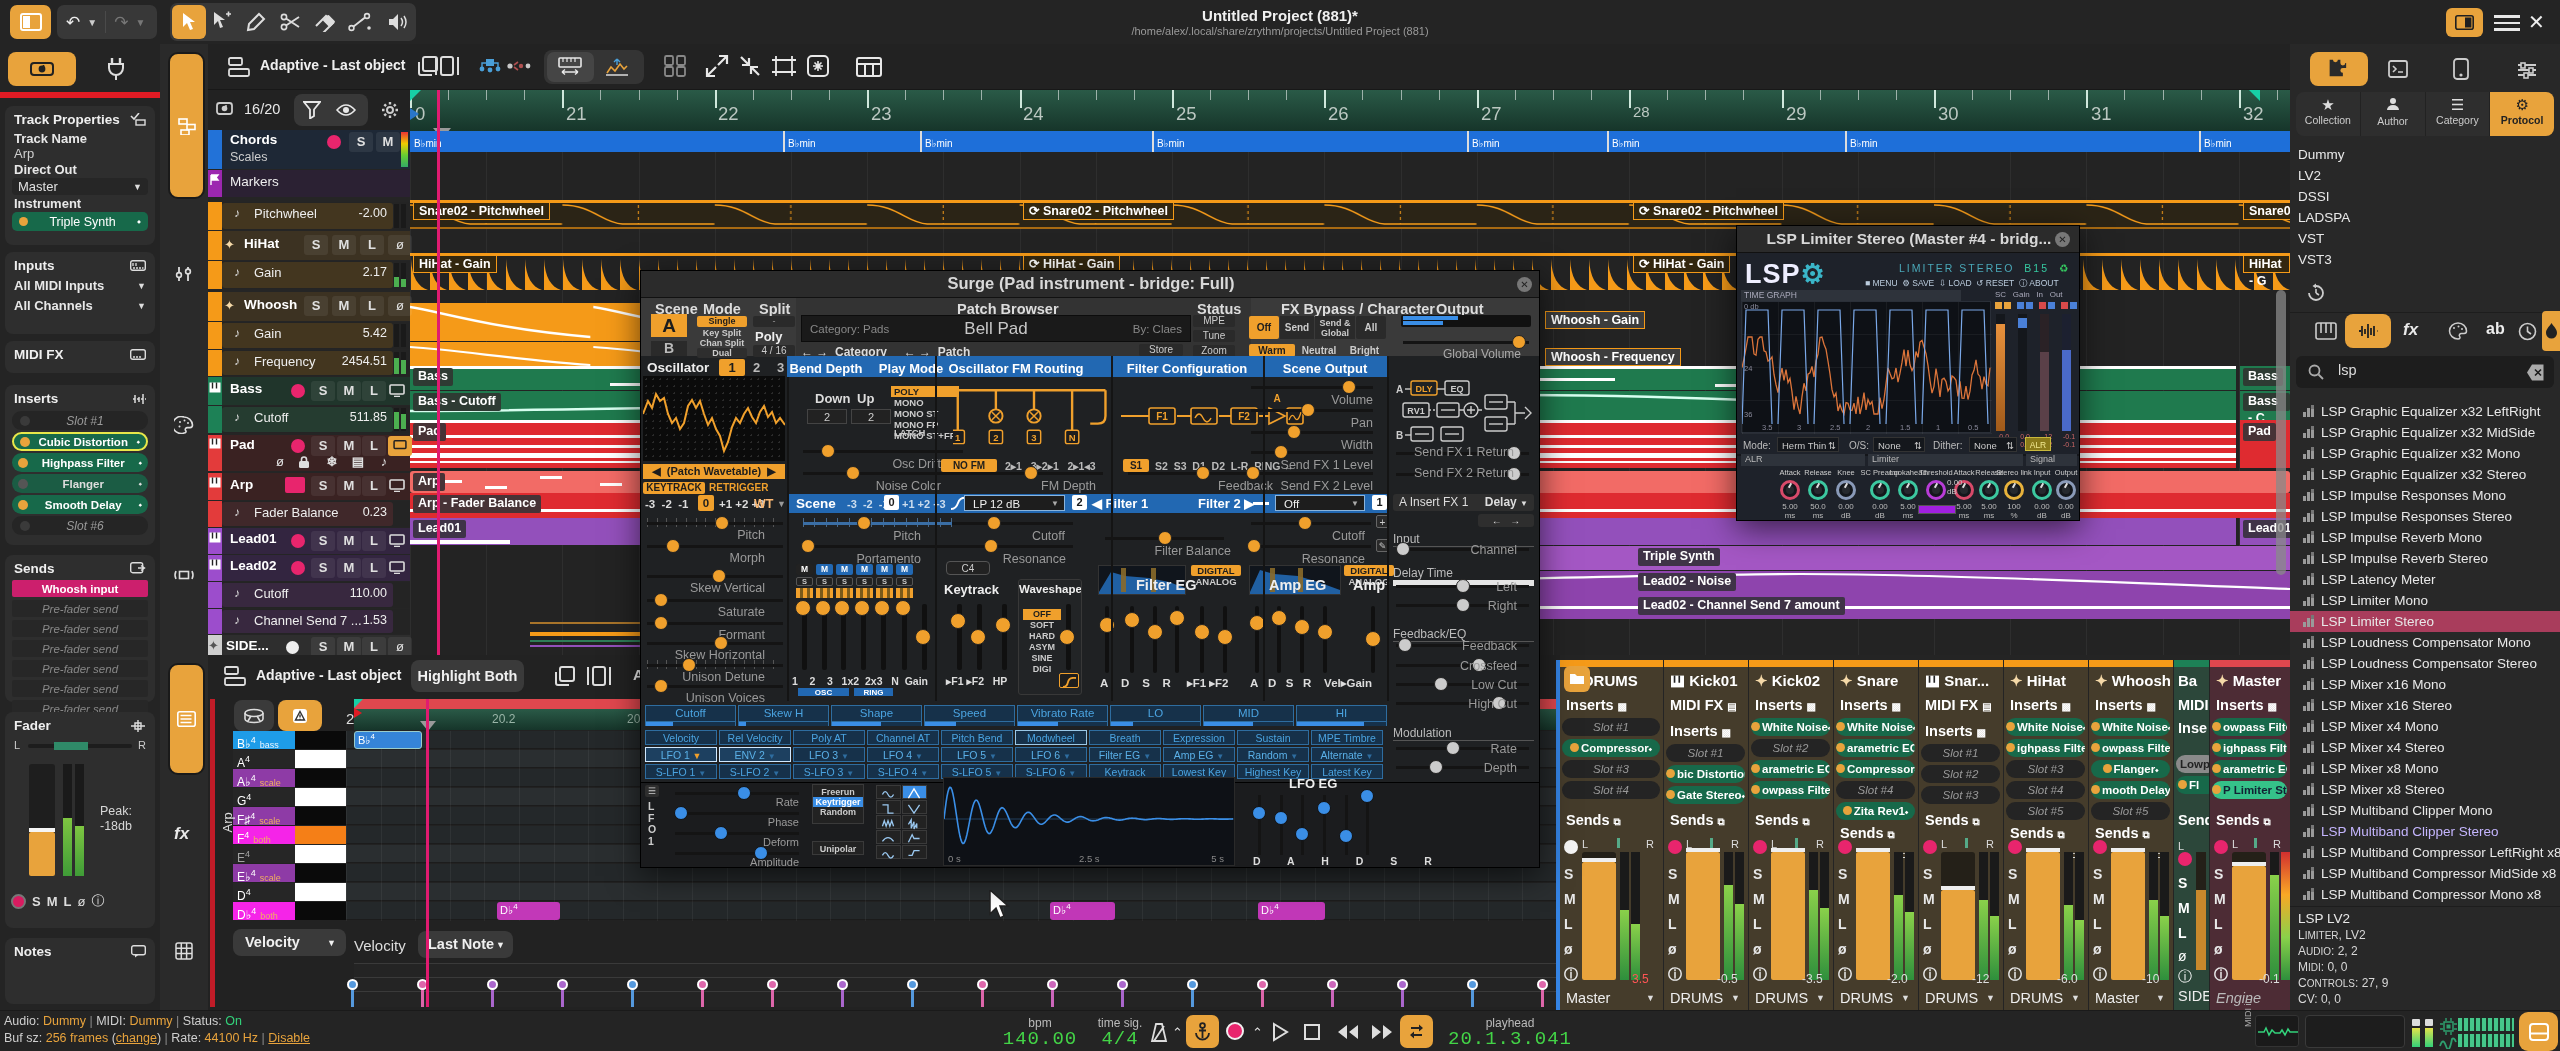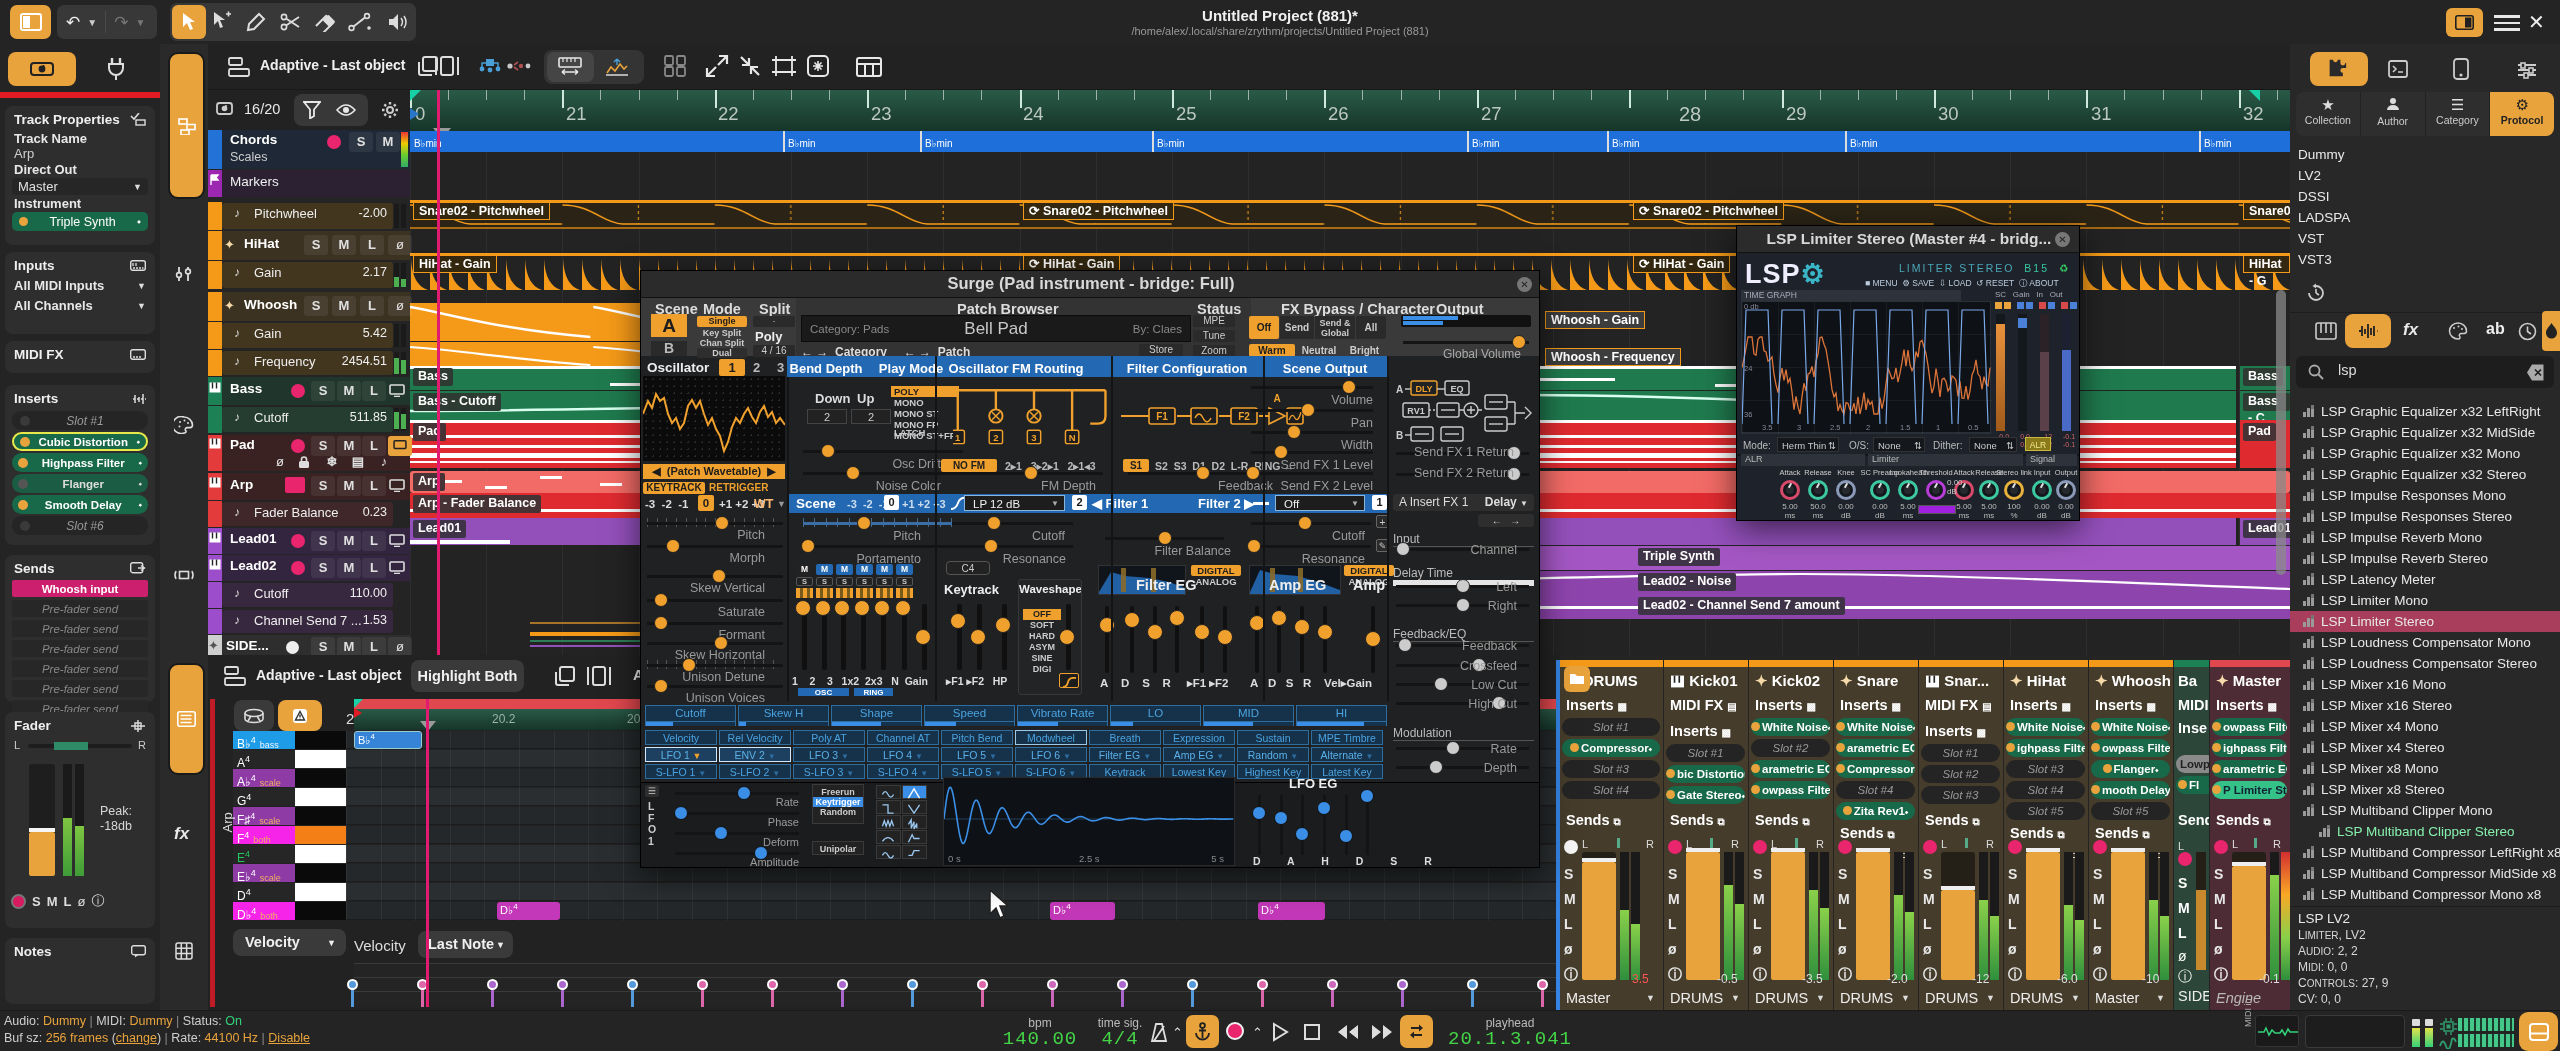--- a/index.html
+++ b/index.html
@@ -362,21 +362,21 @@
     <div class="abs" style="left:0;top:0;width:1880px;height:10px;background:repeating-linear-gradient(90deg, rgba(255,255,255,0.55) 0 1px, transparent 1px 38.1px);"></div>
     <div class="abs" style="left:0;top:0;width:1880px;height:18px;background:repeating-linear-gradient(90deg, #cfe8dc 0 2px, transparent 2px 152.4px);"></div>
     <div class="abs" style="left:5px;top:13px;font-size:18.5px;color:#bcc8c2;">0</div>
     <div class="abs" style="left:156px;top:13px;font-size:18.5px;color:#bcc8c2;">21</div>
     <div class="abs" style="left:308px;top:13px;font-size:18.5px;color:#bcc8c2;">22</div>
     <div class="abs" style="left:461px;top:13px;font-size:18.5px;color:#bcc8c2;">23</div>
     <div class="abs" style="left:613px;top:13px;font-size:18.5px;color:#bcc8c2;">24</div>
     <div class="abs" style="left:766px;top:13px;font-size:18.5px;color:#bcc8c2;">25</div>
     <div class="abs" style="left:918px;top:13px;font-size:18.5px;color:#bcc8c2;">26</div>
     <div class="abs" style="left:1071px;top:13px;font-size:18.5px;color:#bcc8c2;">27</div>
-    <div class="abs" style="left:1269px;top:13px;font-size:20px;color:#bcc8c2;">28</div>
+    <div class="abs" style="left:1223px;top:13px;font-size:15px;color:#bcc8c2;">28</div>
     <div class="abs" style="left:1376px;top:13px;font-size:18.5px;color:#bcc8c2;">29</div>
     <div class="abs" style="left:1528px;top:13px;font-size:18.5px;color:#bcc8c2;">30</div>
     <div class="abs" style="left:1681px;top:13px;font-size:18.5px;color:#bcc8c2;">31</div>
     <div class="abs" style="left:1833px;top:13px;font-size:18.5px;color:#bcc8c2;">32</div>
     <div class="abs" style="left:0;top:0;width:0;height:0;border-left:11px solid #17d0a6;border-bottom:11px solid transparent;"></div>
     <div class="abs" style="left:1839px;top:0;width:0;height:0;border-right:11px solid #17d0a6;border-bottom:11px solid transparent;"></div>
     <div class="abs" style="left:0;top:18px;width:0;height:0;border-top:6px solid transparent;border-bottom:6px solid transparent;border-left:9px solid #2a76c8;"></div>
   </div>
   <div class="abs" style="left:433px;top:128px;width:0;height:0;border-left:9px solid transparent;border-right:9px solid transparent;border-top:11px solid #9a9a9a;"></div>
 
@@ -807,21 +807,21 @@
     <div class="abs" style="left:138px;top:114px;width:1214px;height:18px;background:#24282a;border-bottom:1px solid #1c1c1c;"></div>
     <div class="abs" style="left:25px;top:133px;width:62px;height:18px;background:#262626;color:#fff;font-size:12px;padding-left:4px;line-height:18px;">G<span style="font-size:9px;vertical-align:super;">4</span></div>
     <div class="abs" style="left:87px;top:133px;width:51px;height:18px;background:#fff;"></div>
     <div class="abs" style="left:138px;top:133px;width:1214px;height:18px;background:#2a2e30;border-bottom:1px solid #1c1c1c;"></div>
     <div class="abs" style="left:25px;top:152px;width:62px;height:18px;background:#8e3ba6;color:#fff;font-size:12px;padding-left:4px;line-height:18px;">F♯<span style="font-size:9px;vertical-align:super;">4</span><span style="font-size:9px;color:#f0b060;margin-left:4px;">scale</span></div>
     <div class="abs" style="left:87px;top:152px;width:51px;height:18px;background:#0a0a0a;"></div>
     <div class="abs" style="left:138px;top:152px;width:1214px;height:18px;background:#24282a;border-bottom:1px solid #1c1c1c;"></div>
     <div class="abs" style="left:25px;top:171px;width:62px;height:18px;background:#f524e8;color:#fff;font-size:12px;padding-left:4px;line-height:18px;">F<span style="font-size:9px;vertical-align:super;">4</span><span style="font-size:9px;color:#f0b060;margin-left:4px;">both</span></div>
     <div class="abs" style="left:87px;top:171px;width:51px;height:18px;background:#f57f17;"></div>
     <div class="abs" style="left:138px;top:171px;width:1214px;height:18px;background:#24282a;border-bottom:1px solid #1c1c1c;"></div>
-    <div class="abs" style="left:25px;top:190px;width:62px;height:18px;background:#262626;color:#22c55e;font-size:12px;padding-left:4px;line-height:18px;">E<span style="font-size:9px;vertical-align:super;">4</span></div>
+    <div class="abs" style="left:25px;top:190px;width:62px;height:18px;background:#262626;color:#a3a3a3;font-size:12px;padding-left:4px;line-height:18px;">E<span style="font-size:9px;vertical-align:super;">4</span></div>
     <div class="abs" style="left:87px;top:190px;width:51px;height:18px;background:#fff;"></div>
     <div class="abs" style="left:138px;top:190px;width:1214px;height:18px;background:#2a2e30;border-bottom:1px solid #1c1c1c;"></div>
     <div class="abs" style="left:25px;top:209px;width:62px;height:18px;background:#8e3ba6;color:#fff;font-size:12px;padding-left:4px;line-height:18px;">E♭<span style="font-size:9px;vertical-align:super;">4</span><span style="font-size:9px;color:#f0b060;margin-left:4px;">scale</span></div>
     <div class="abs" style="left:87px;top:209px;width:51px;height:18px;background:#0a0a0a;"></div>
     <div class="abs" style="left:138px;top:209px;width:1214px;height:18px;background:#24282a;border-bottom:1px solid #1c1c1c;"></div>
     <div class="abs" style="left:25px;top:228px;width:62px;height:18px;background:#262626;color:#fff;font-size:12px;padding-left:4px;line-height:18px;">D<span style="font-size:9px;vertical-align:super;">4</span></div>
     <div class="abs" style="left:87px;top:228px;width:51px;height:18px;background:#fff;"></div>
     <div class="abs" style="left:138px;top:228px;width:1214px;height:18px;background:#2a2e30;border-bottom:1px solid #1c1c1c;"></div>
     <div class="abs" style="left:25px;top:247px;width:62px;height:18px;background:#f524e8;color:#fff;font-size:12px;padding-left:4px;line-height:18px;">D♭<span style="font-size:9px;vertical-align:super;">4</span><span style="font-size:9px;color:#f0b060;margin-left:4px;">both</span></div>
     <div class="abs" style="left:87px;top:247px;width:51px;height:18px;background:#0a0a0a;"></div>
@@ -1341,21 +1341,21 @@
           <rect x="5" y="4" width="3" height="9" fill="#9a9a9a"></rect>
           <rect x="9" y="1" width="3" height="12" fill="#9a9a9a"></rect>
           <rect x="9" y="1" width="3" height="4" fill="#777"></rect>
         </svg>LSP Mixer x8 Stereo</div>
     <div class="abs ellip" style="left:0px;top:756px;width:270px;height:21px;color:#e8e8e8;font-size:13.5px;line-height:21px;padding-left:12px;"><svg width="14" height="14" viewBox="0 0 14 14" style="vertical-align:-2px;margin-right:5px;">
           <rect x="1" y="8" width="3" height="5" fill="#9a9a9a"></rect>
           <rect x="5" y="4" width="3" height="9" fill="#9a9a9a"></rect>
           <rect x="9" y="1" width="3" height="12" fill="#9a9a9a"></rect>
           <rect x="9" y="1" width="3" height="4" fill="#777"></rect>
         </svg>LSP Multiband Clipper Mono</div>
-    <div class="abs ellip" style="left:0px;top:777px;width:270px;height:21px;color:#86efac;font-size:13.5px;line-height:21px;padding-left:28px;"><svg width="14" height="14" viewBox="0 0 14 14" style="vertical-align:-2px;margin-right:5px;">
+    <div class="abs ellip" style="left:0px;top:777px;width:270px;height:21px;color:#c4b5fd;font-size:13.5px;line-height:21px;padding-left:12px;"><svg width="14" height="14" viewBox="0 0 14 14" style="vertical-align:-2px;margin-right:5px;">
           <rect x="1" y="8" width="3" height="5" fill="#9a9a9a"></rect>
           <rect x="5" y="4" width="3" height="9" fill="#9a9a9a"></rect>
           <rect x="9" y="1" width="3" height="12" fill="#9a9a9a"></rect>
           <rect x="9" y="1" width="3" height="4" fill="#777"></rect>
         </svg>LSP Multiband Clipper Stereo</div>
     <div class="abs ellip" style="left:0px;top:798px;width:270px;height:21px;color:#e8e8e8;font-size:13.5px;line-height:21px;padding-left:12px;"><svg width="14" height="14" viewBox="0 0 14 14" style="vertical-align:-2px;margin-right:5px;">
           <rect x="1" y="8" width="3" height="5" fill="#9a9a9a"></rect>
           <rect x="5" y="4" width="3" height="9" fill="#9a9a9a"></rect>
           <rect x="9" y="1" width="3" height="12" fill="#9a9a9a"></rect>
           <rect x="9" y="1" width="3" height="4" fill="#777"></rect>

